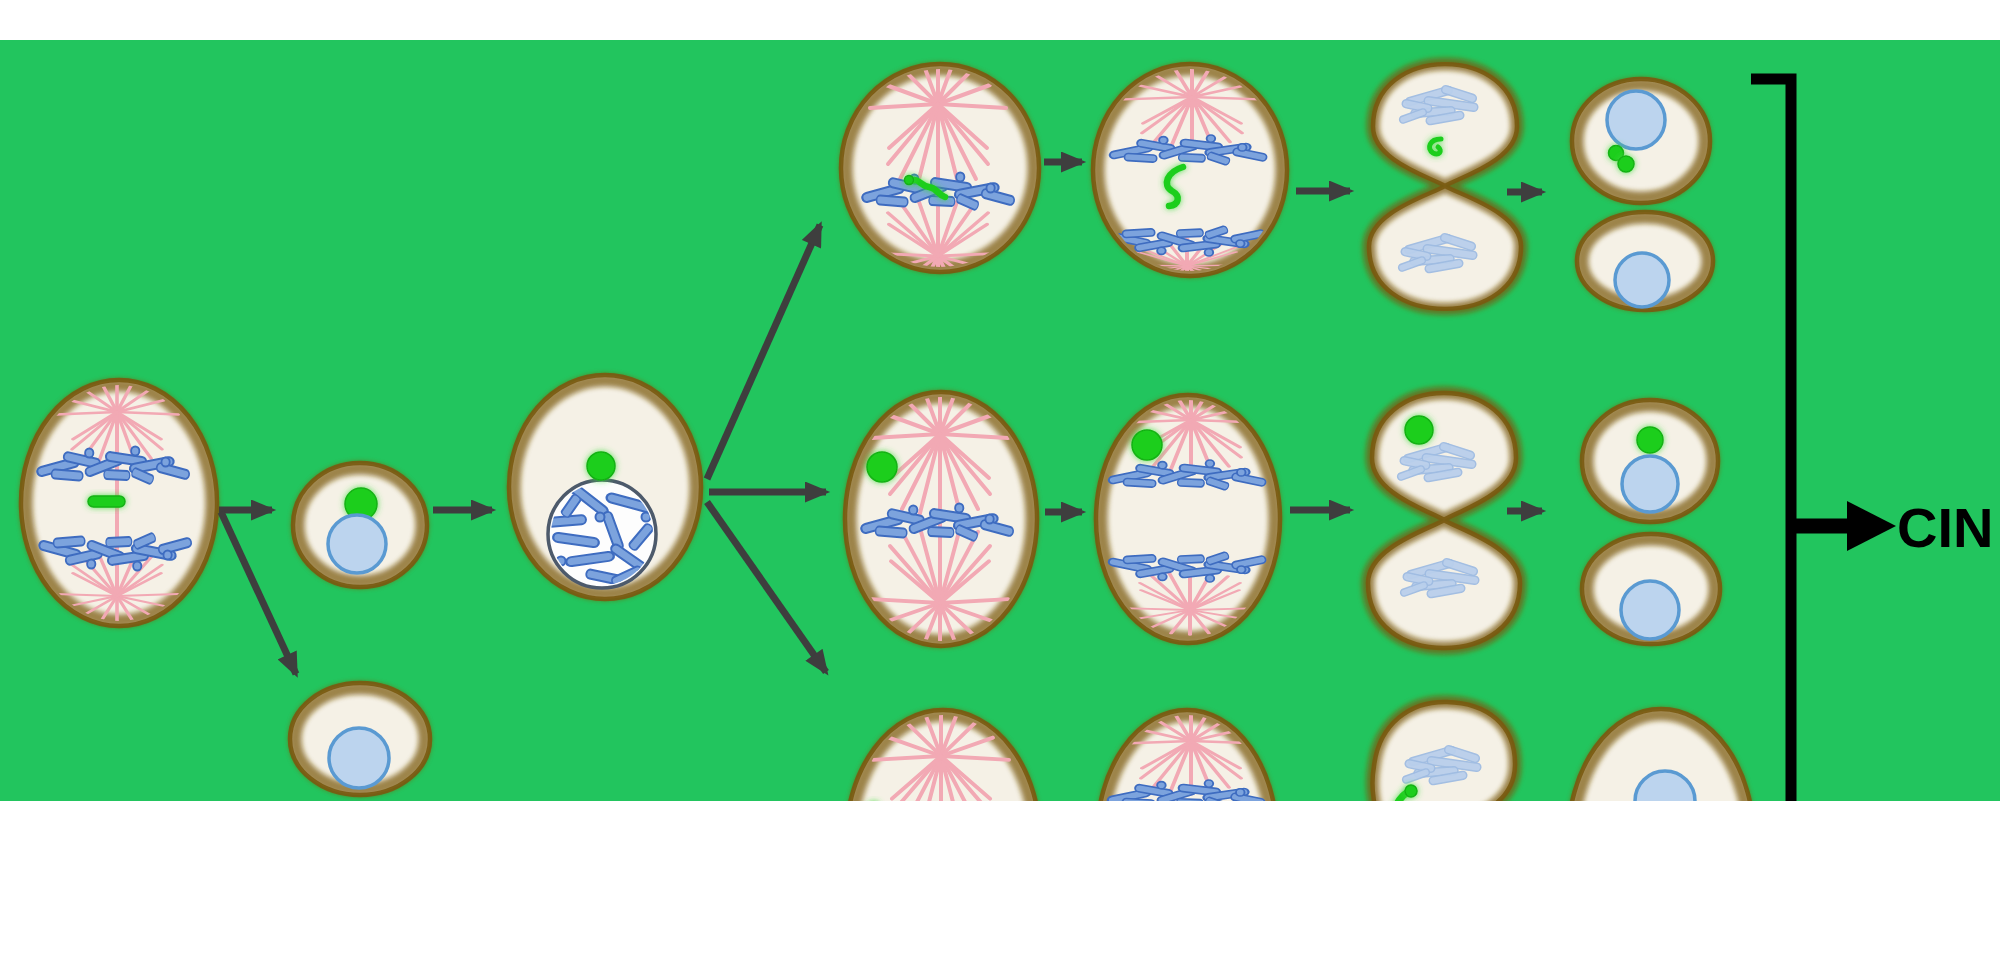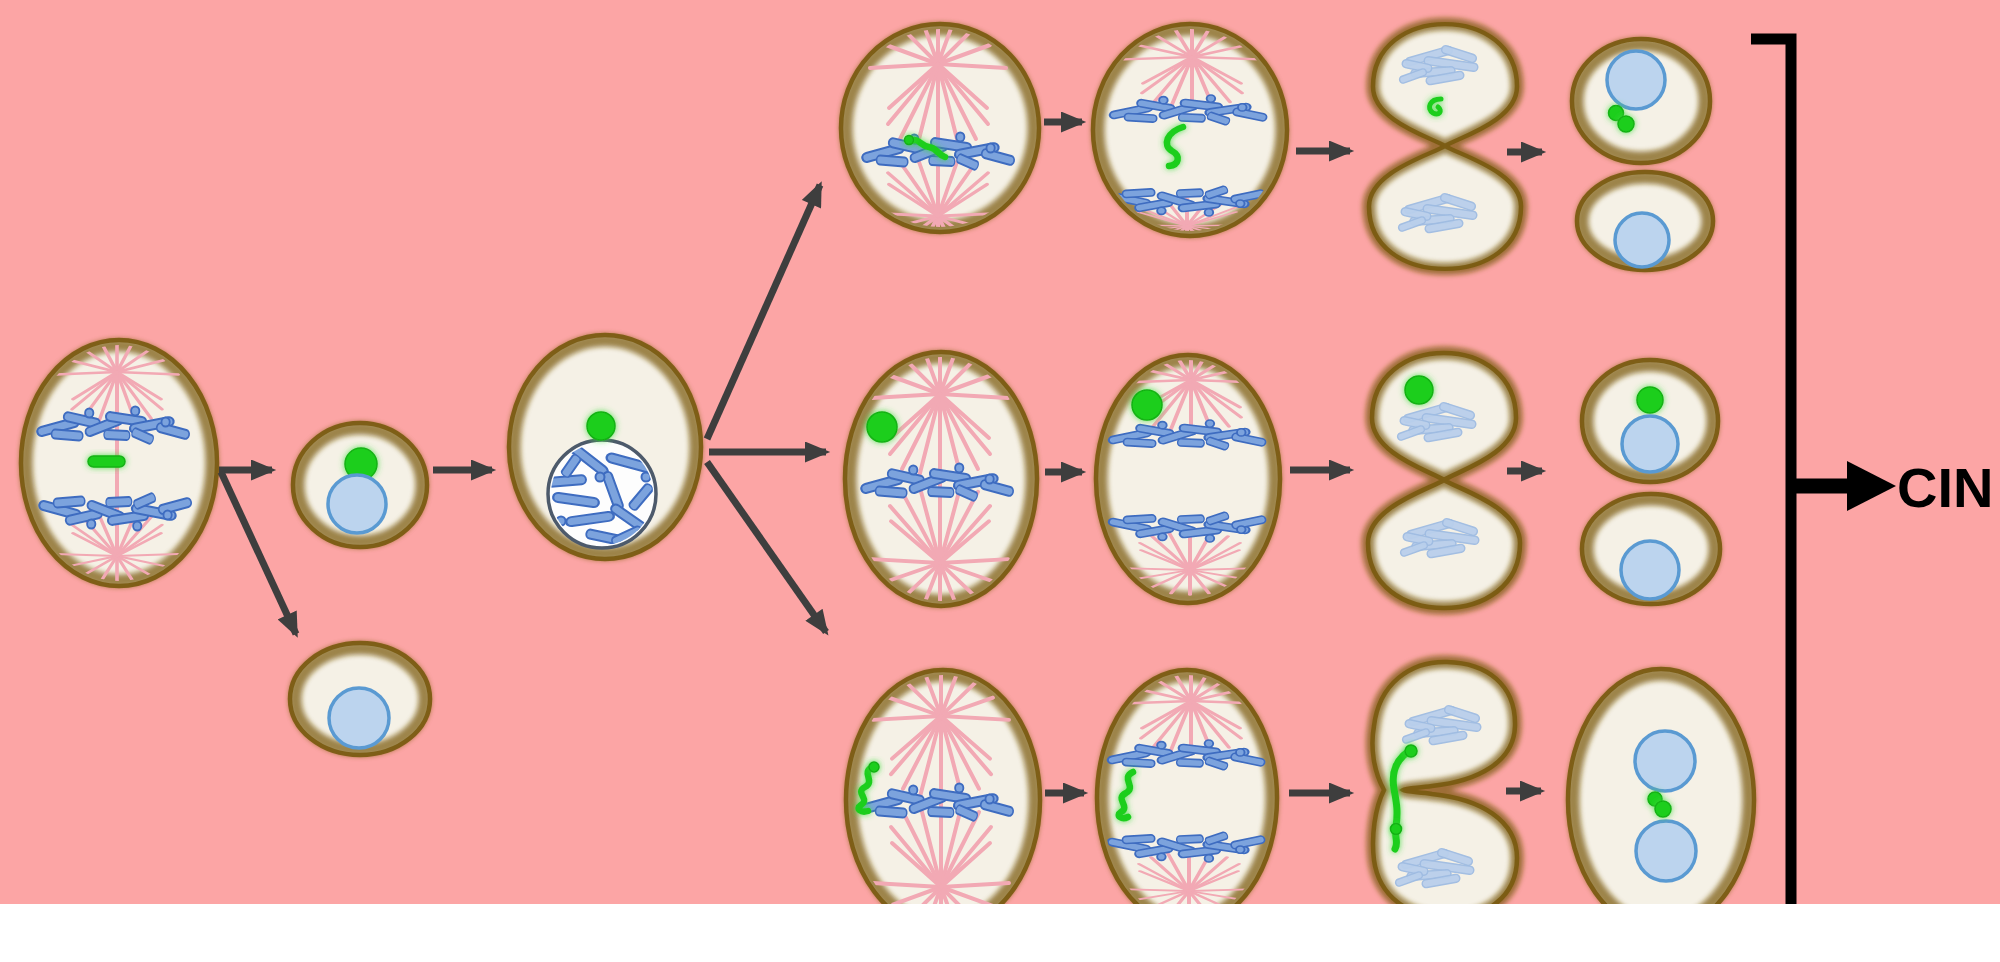--- a/index.html
+++ b/index.html
@@ -1,16 +1,16 @@
 <!DOCTYPE html>
 <html style="--membrane: #7a5a10; --cytoplasm: #f5f1e6; --spindle: #f2a9b4; --chromosome-fill: #7ca3dd; --chromosome-stroke: #3e6cc0; --chromatin: #b9cfec; --nucleus-fill: #bcd4ee; --nucleus-stroke: #5a9ad2; --green: #1fce1f; --arrow: #3e3e3e; --bracket: #000000;"><head>
 <meta charset="utf-8">
 <style>
   html,body{margin:0;padding:0;background:#ffffff;}
-  .canvas{width:2000px;height:904px;position:relative;background:#fca5a5;overflow:hidden;}
+  .canvas{width:2000px;height:761px;position:relative;background:#22c55e;overflow:hidden;margin-top:40px;}
   svg{display:block;}
   .cyto{fill:var(--cytoplasm,#f5f1e6);}
   .memS{fill:none;stroke:var(--membrane,#7a5a10);stroke-width:13;opacity:.72;filter:url(#b3);}
   .memC{fill:none;stroke:var(--membrane,#7a5a10);stroke-width:4.5;opacity:.92;}
   .spin{stroke:var(--spindle,#f2a9b4);stroke-width:4;stroke-linecap:round;fill:none;}
   .rod{fill:var(--chromosome-fill,#7ca3dd);stroke:var(--chromosome-stroke,#3e6cc0);stroke-width:2;}
   .chm{fill:var(--chromatin,#b9cfec);stroke:#9fbce2;stroke-width:1.5;opacity:.95;}
   .nuc{fill:var(--nucleus-fill,#bcd4ee);stroke:var(--nucleus-stroke,#5a9ad2);stroke-width:3.5;}
   .nuc3{fill:#fdfdfd;stroke:#4d5a6b;stroke-width:3.5;}
   .grn{fill:var(--green,#1fce1f);stroke:#12b212;stroke-width:1.5;filter:url(#gg);}

